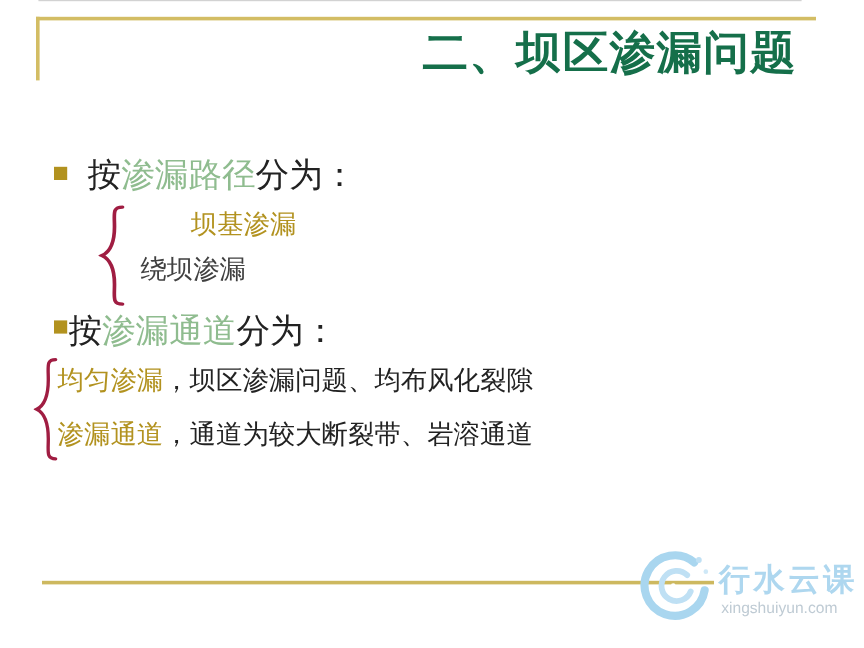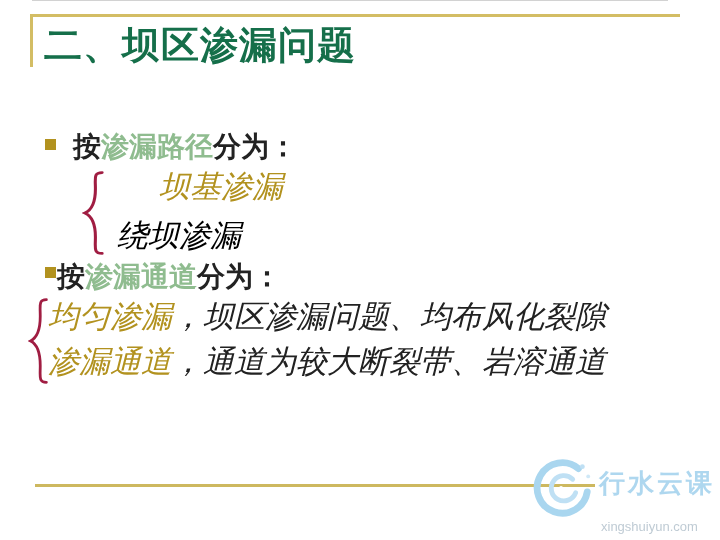--- a/index.html
+++ b/index.html
@@ -16,36 +16,36 @@
   
   .top-edge { left: 32px; top: 0; width: 636px; height: 1px; background: #adadad; opacity: .55; }
 
   
   .corner-h { left: 30px; top: 14px; width: 650px; height: 3px; background: #d3bd64; }
   .corner-v { left: 30px; top: 14px; width: 3px; height: 53px; background: #d3bd64; }
 
   .title {
     left: 44px; top: 22px; width: 620px;
     font-size: 38px; line-height: 46px; font-weight: bold;
-    color: #156f4a; letter-spacing: 1px; margin: 0;
+    color: #156f4a; letter-spacing: 1px; margin: 0; text-align: right;
   }
 
   .bullet-square { width: 11px; height: 11px; background: #b2921f; }
   .bs1 { left: 45px; top: 139px; }
   .bs2 { left: 45px; top: 267px; }
 
-  .body-line { font-size: 28px; line-height: 32px; color: #222; white-space: nowrap; font-weight: bold; }
+  .body-line { font-size: 28px; line-height: 32px; color: #222; white-space: nowrap; }
   .bl1 { left: 73px; top: 131px; }
   .bl2 { left: 57px; top: 261px; }
   .term-green { color: #8fbc8f; }
   .term-gold  { color: #b2921f; }
 
-  .sub-item { font-size: 31px; line-height: 36px; white-space: nowrap; font-style: italic; }
+  .sub-item { font-size: 22px; line-height: 36px; white-space: nowrap; }
   .si1 { left: 159px; top: 169px; color: #b2921f; }
-  .si2 { left: 117px; top: 218px; color: #000000; }
+  .si2 { left: 117px; top: 207px; color: #404040; }
   .si3 { left: 48px;  top: 299px; color: #222; }
   .si4 { left: 48px;  top: 344px; color: #222; }
 
   .brace { pointer-events: none; }
   .brace1 { left: 82px; top: 170px; width: 23px; height: 86px; }
   .brace2 { left: 28px; top: 297px; width: 21px; height: 88px; }
 
   .bottom-line { left: 35px; top: 484px; width: 560px; height: 3px; background: #cdb85f; }
 
   .wm-logo { left: 532px; top: 457px; width: 62px; height: 62px; }
@@ -54,21 +54,20 @@
     font-size: 26px; line-height: 28px; letter-spacing: 3px;
     color: #aed7ef; white-space: nowrap;
     font-weight: bold;
     text-align: center;
   }
   .wm-url {
     left: 601px; top: 499px;
     font-size: 13px; line-height: 15px; color: #bfcbd4;
     font-family: "Liberation Sans", "DejaVu Sans", sans-serif;
     white-space: nowrap;
-    margin-top: 20px;
   }
 </style>
 </head>
 <body>
 
 <div class="slide">
 
   <div class="abs top-edge"></div>
 
   <div class="abs corner-h"></div>

